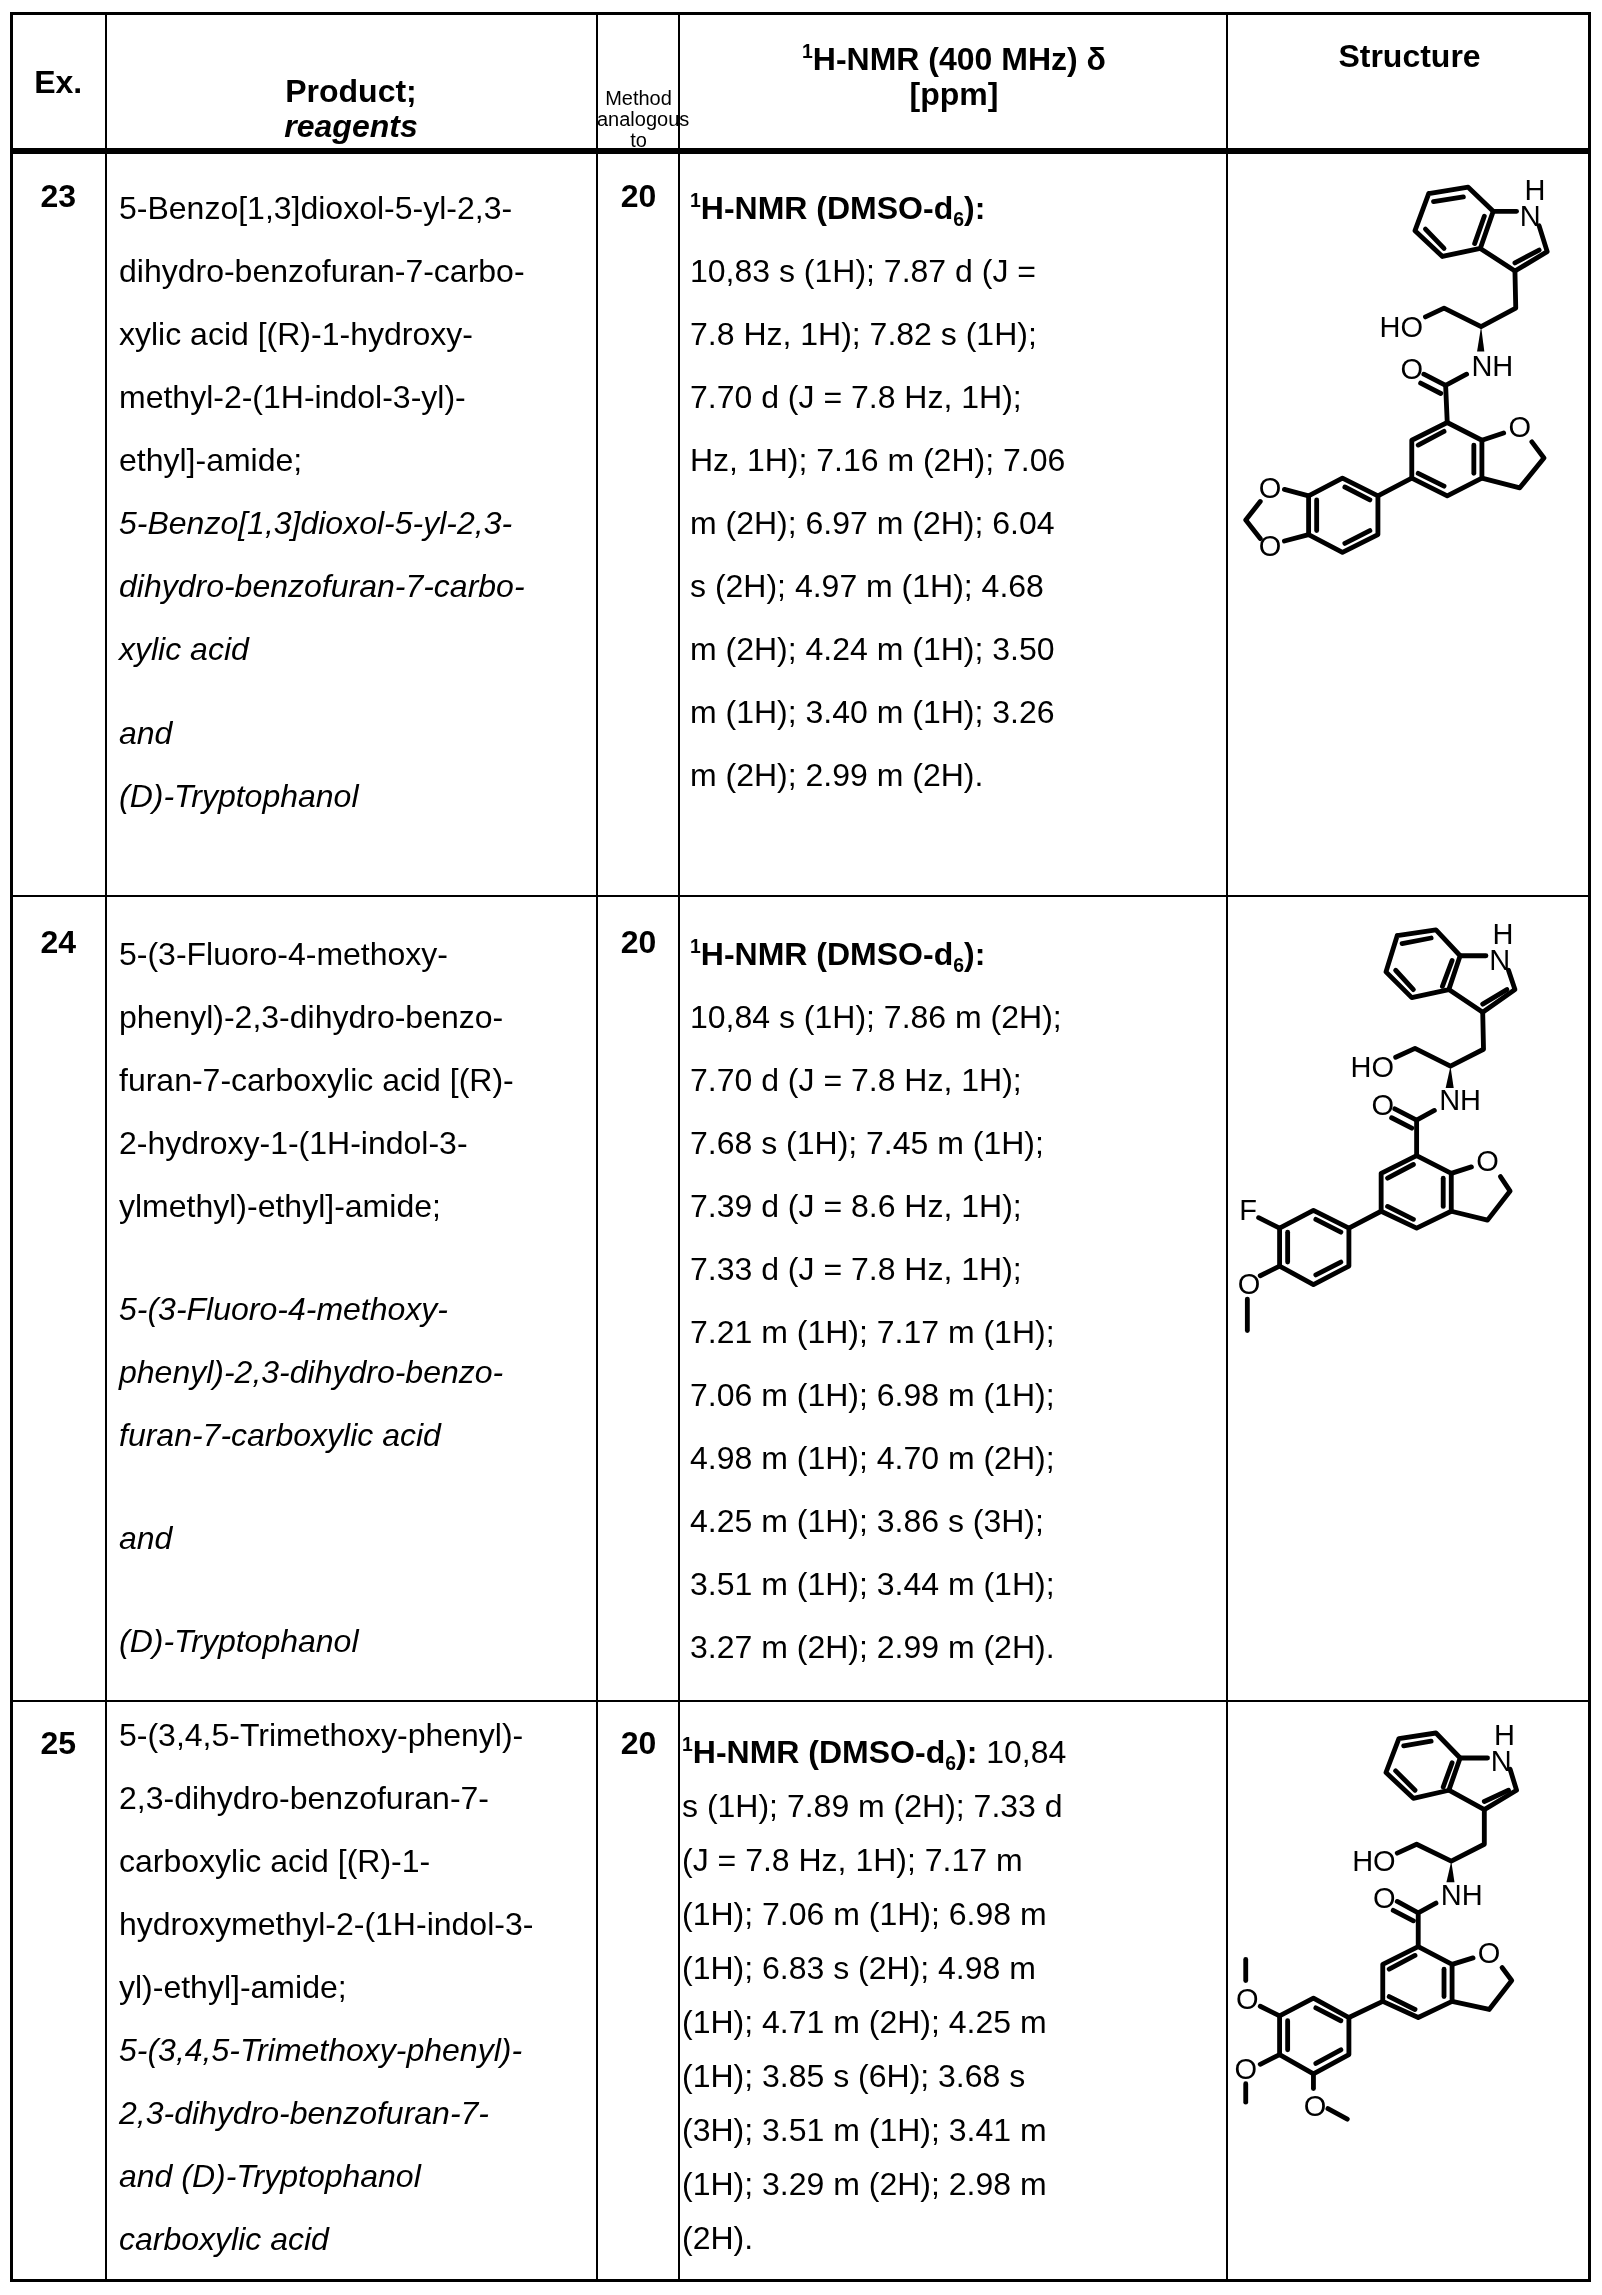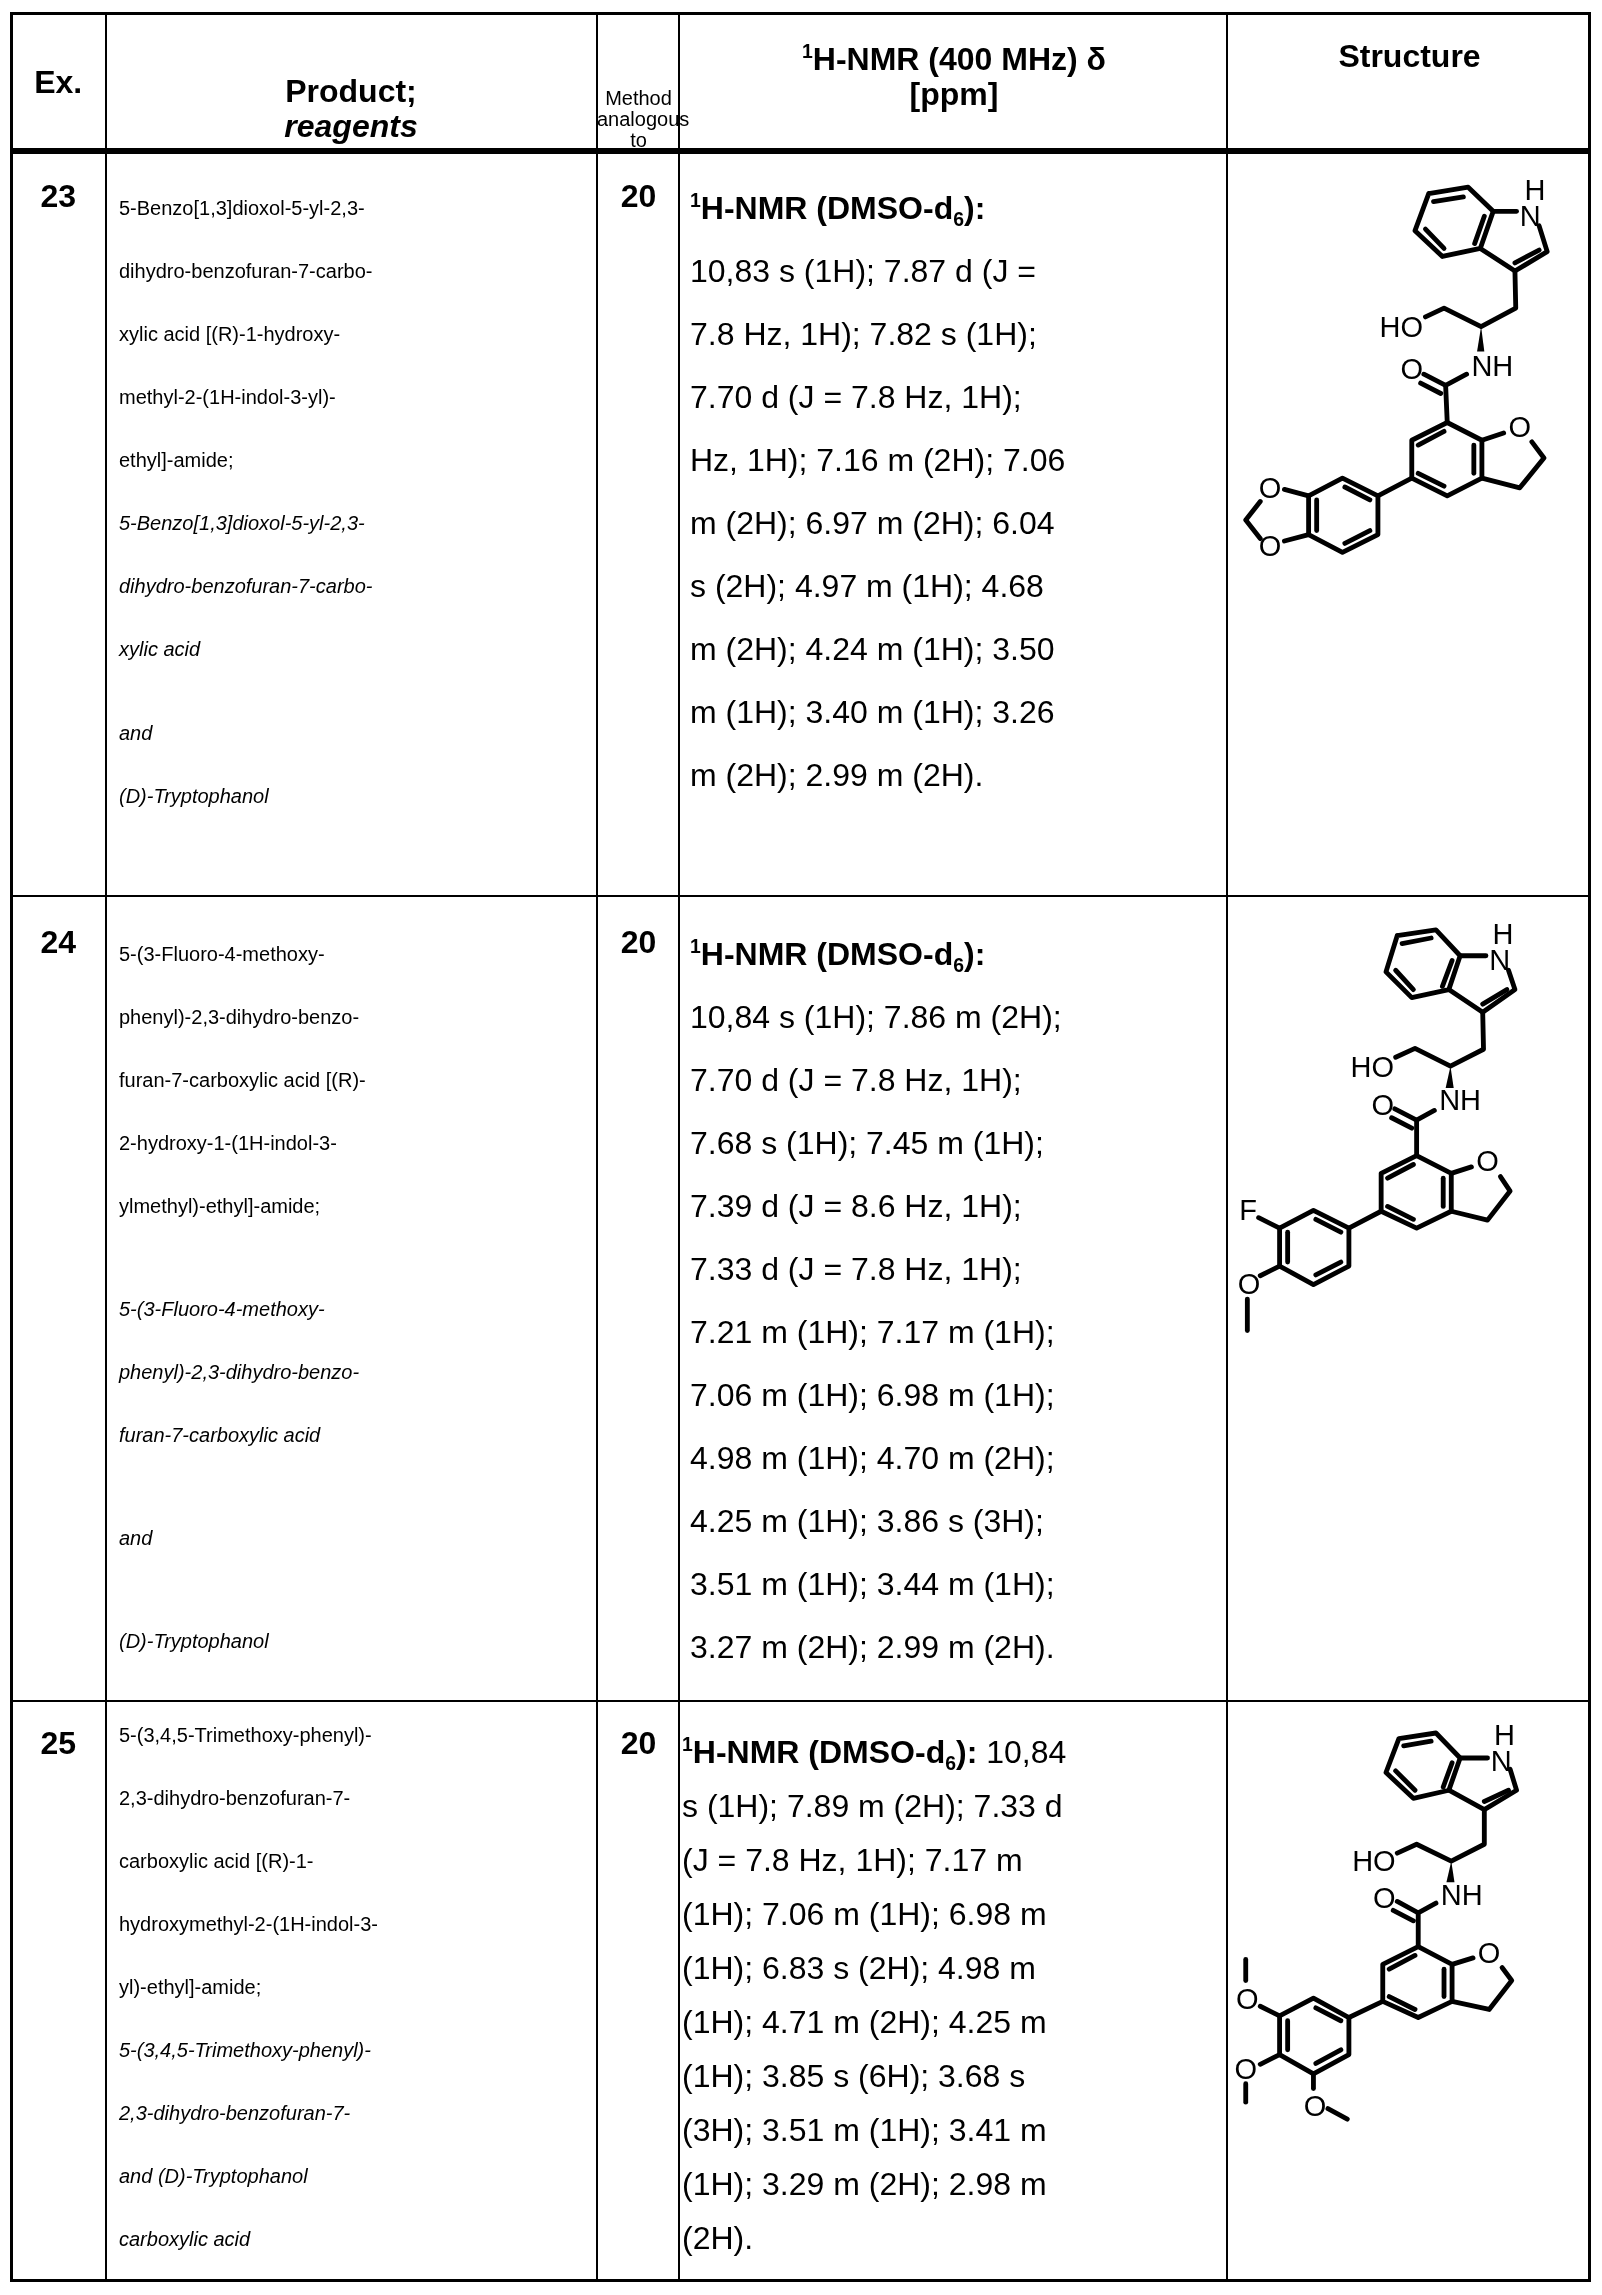--- a/index.html
+++ b/index.html
@@ -7,21 +7,21 @@
          font-family:"Liberation Sans", sans-serif; color:#000; }
   .tbl { position:absolute; left:9.7px; top:12px; width:1581px; height:2270px;
          border:3.2px solid #000; box-sizing:border-box; }
   .vline { position:absolute; top:12px; width:2.4px; height:2270px; background:#000; }
   .hline { position:absolute; left:9.7px; width:1581px; background:#000; }
   .cell { position:absolute; box-sizing:border-box; }
   .hdr { font-weight:bold; text-align:center; font-size:32px; line-height:35px; }
   .hdr-small { font-weight:normal; text-align:center; font-size:20px; line-height:21px;margin-top:46px; }
   .exnum { font-weight:bold; font-size:32px; text-align:center; }
   .method { font-weight:bold; font-size:32px; text-align:center; }
-  .ptxt { font-size:20px; white-space:pre; }
+  .ptxt { font-size:32px; white-space:pre; }
   .it { font-style:italic; }
   .nmr-line { font-size:32px; white-space:pre; }
   .b { font-weight:bold; }
   sup, sub { font-size:19.4px; line-height:0; }
   svg .bond { stroke:#000; stroke-width:6; fill:none; stroke-linecap:round; stroke-linejoin:round; }
   svg text { font-family:"Liberation Sans", sans-serif; font-size:36px; fill:#000; }
 </style>
 </head>
 <body>
 

